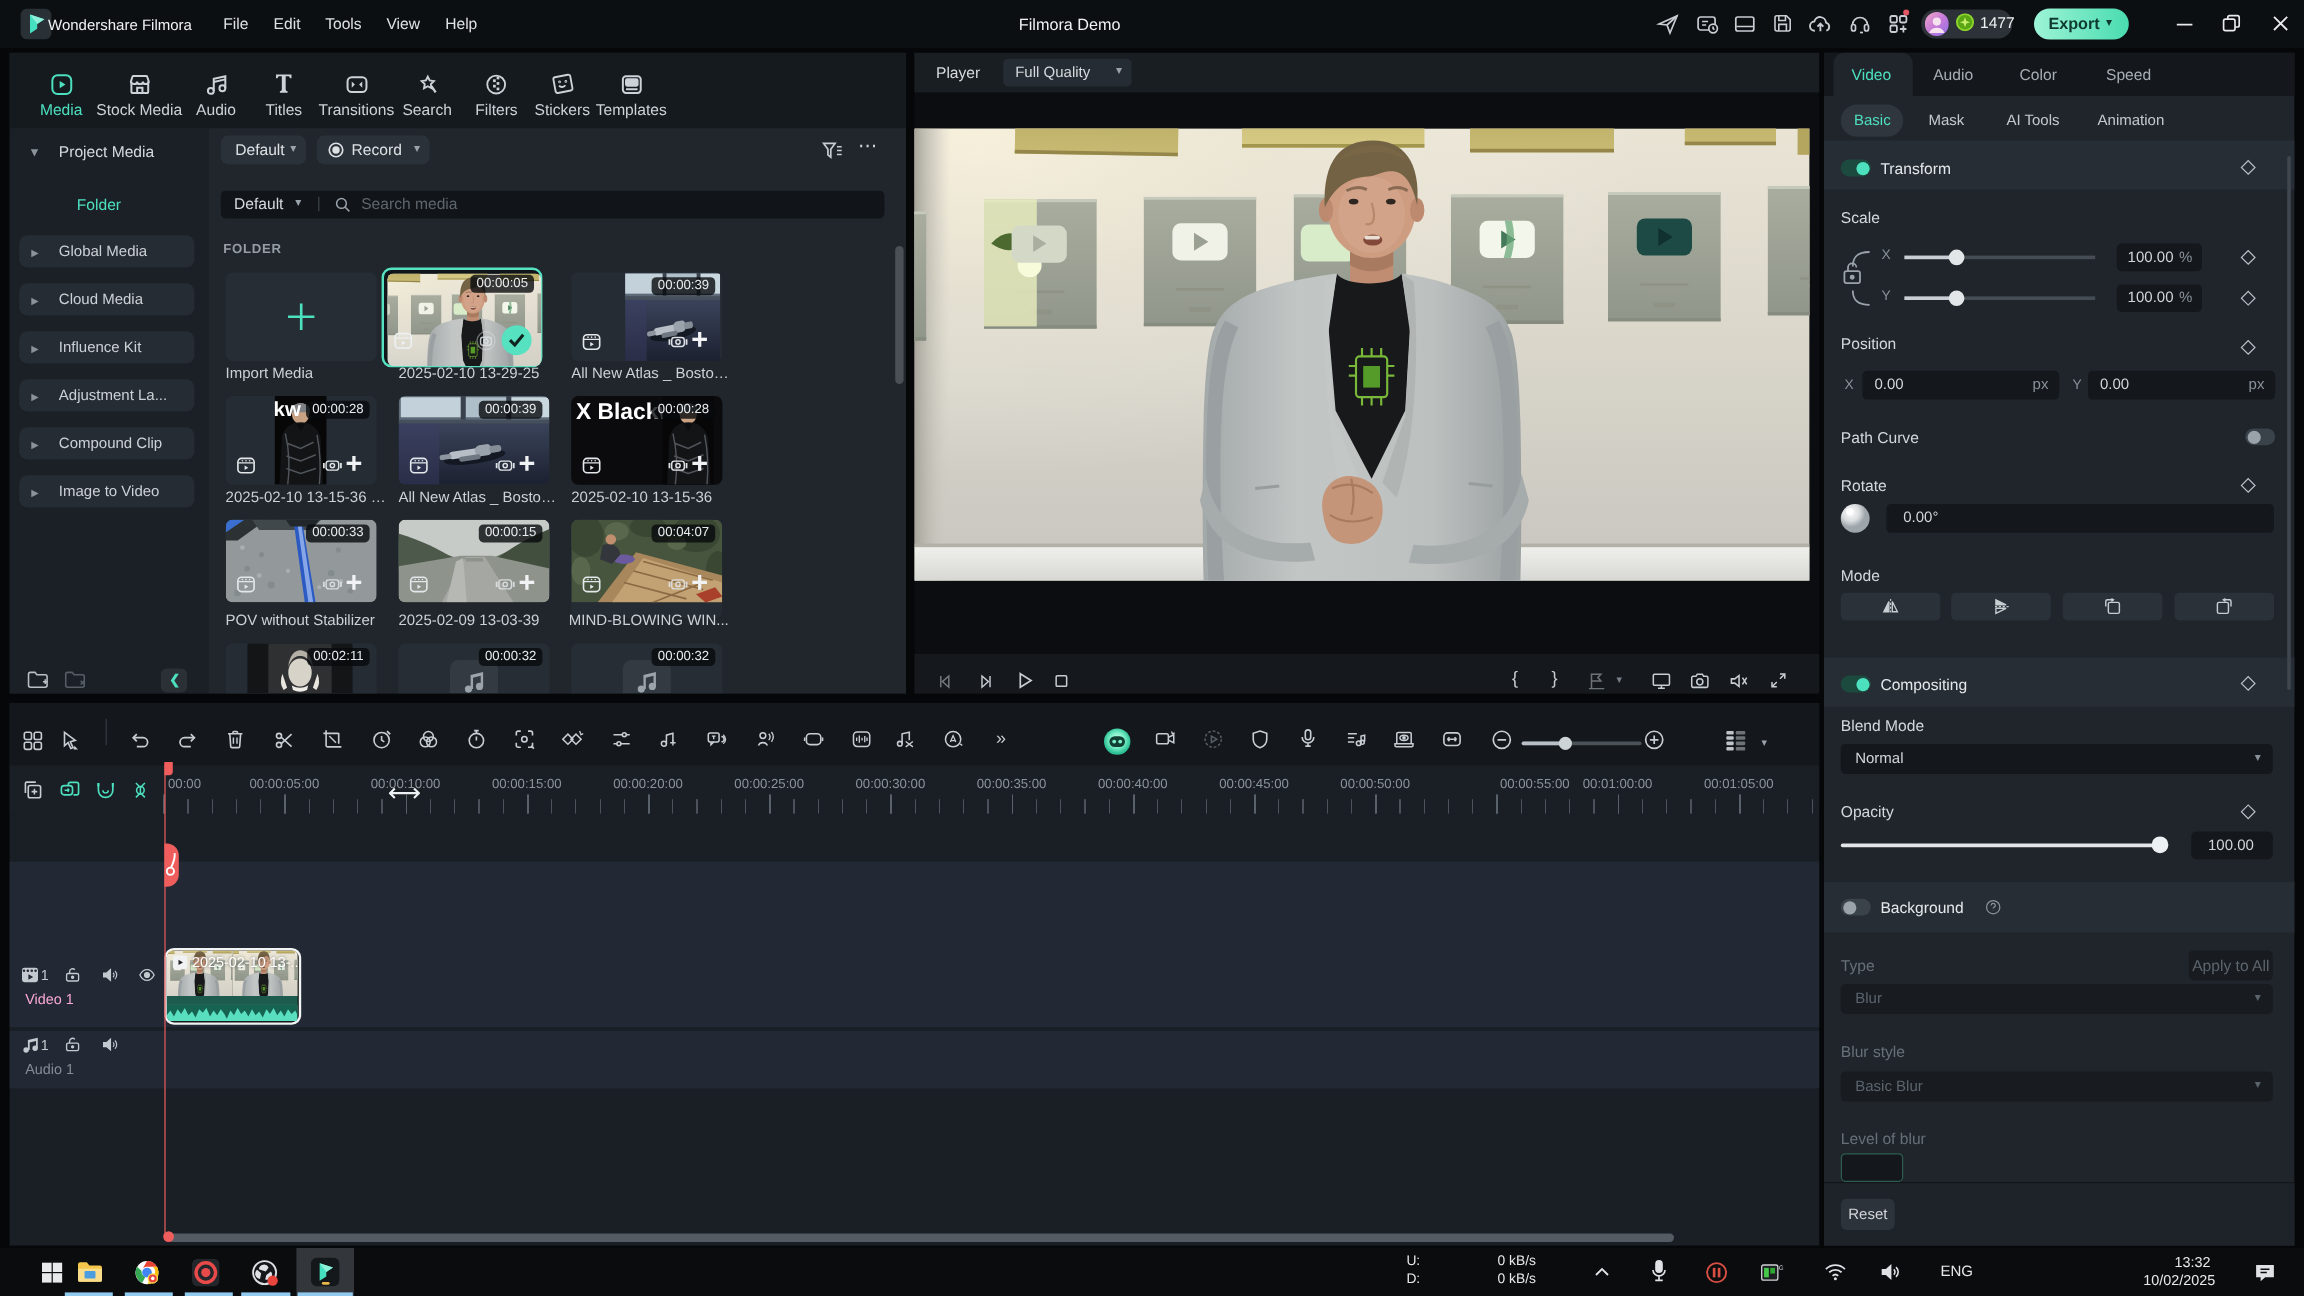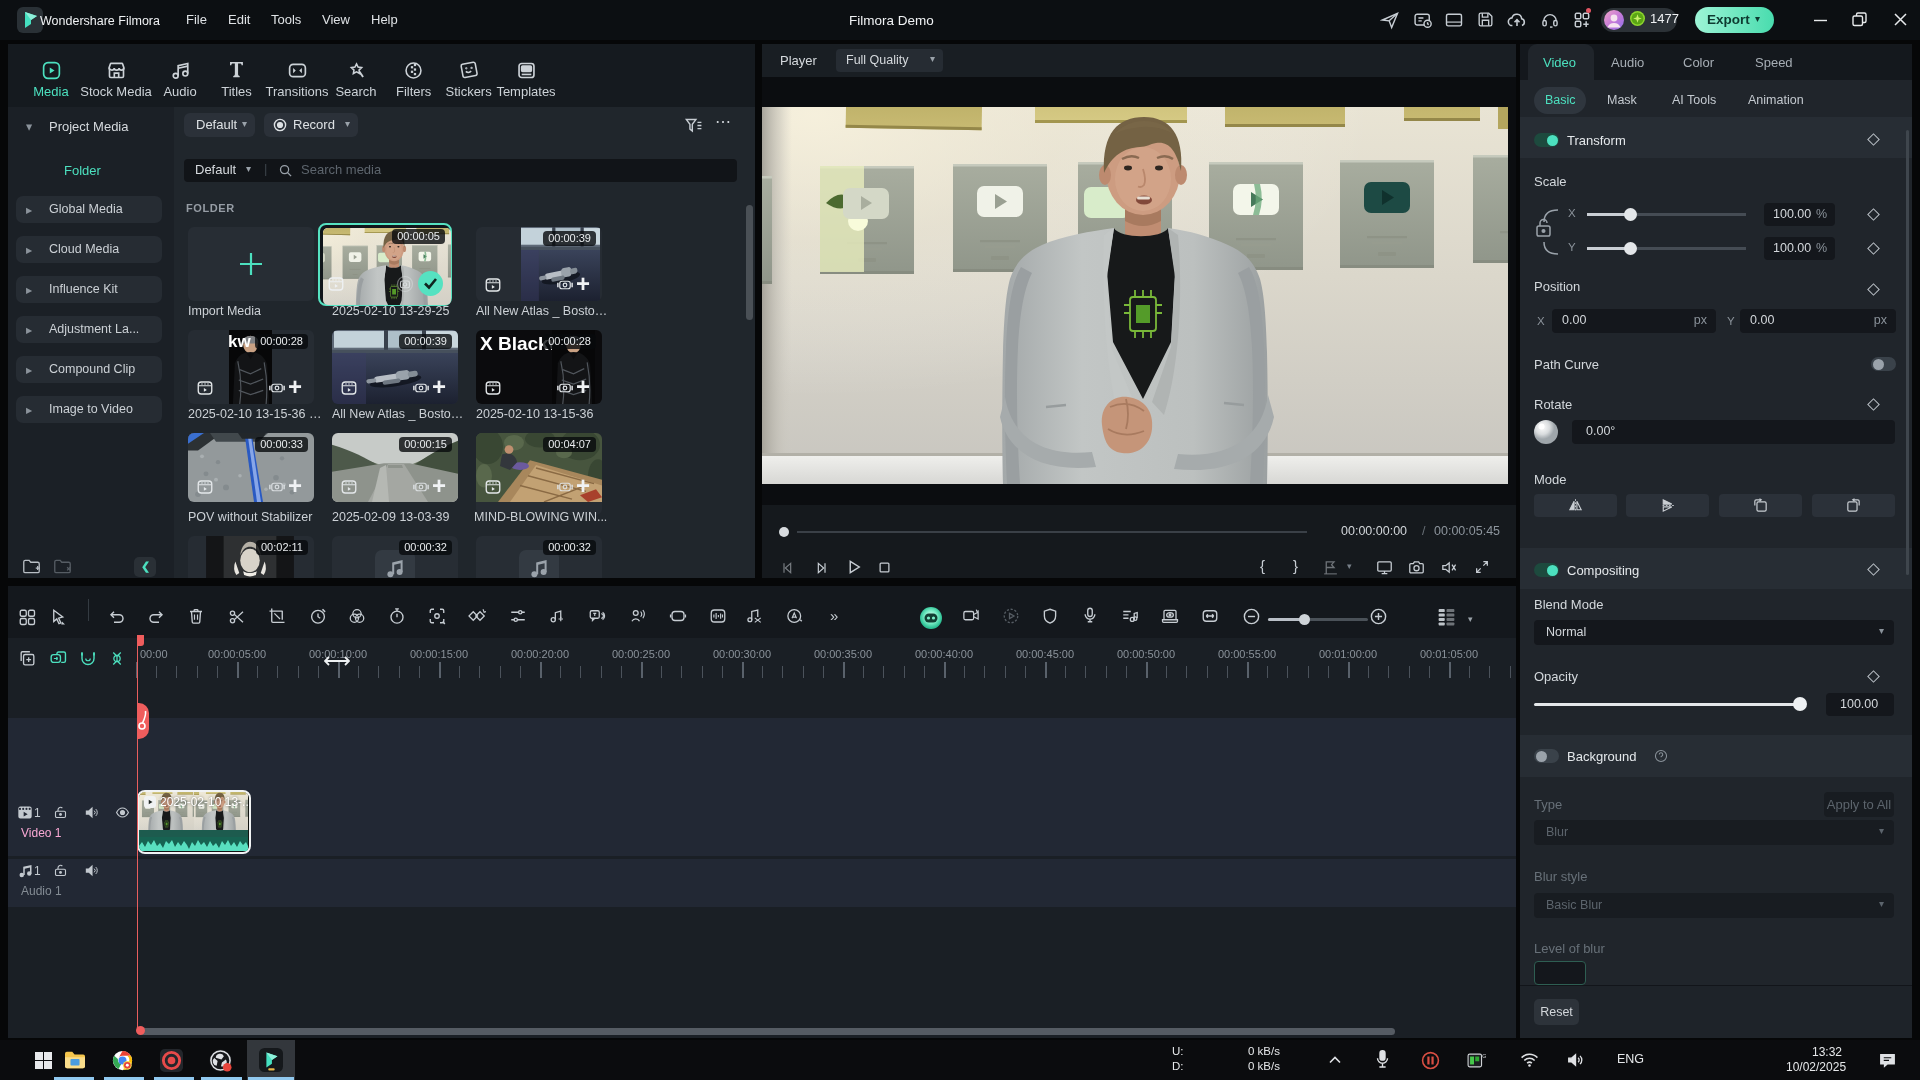--- a/index.html
+++ b/index.html
@@ -760,27 +760,20 @@
           <span style="position:absolute;left:10px;top:4px;font-size:12.5px">Full Quality</span>
           <span style="position:absolute;right:8px;top:4px;color:#9aa2aa;font-size:10px">▾</span>
         </div>
   </div>
 
   <div class="abs" id="videoscene" style="left:0;top:63px;width:746px;height:377px">
     <svg width="746" height="377" viewBox="0 0 746 377">
           <use href="#scene"></use>
         </svg>
   </div>
-  <div class="abs" id="pseek">
-    <div class="abs" style="left:17px;top:22px;width:10px;height:10px;border-radius:5px;background:#d7dbde"></div>
-    <div class="abs" style="left:35px;top:26px;width:510px;height:2px;background:#3a4047"></div>
-    <div class="abs" style="left:579px;top:19px;font-size:12.5px;color:#d2d6da">00:00:00:00</div>
-    <div class="abs" style="left:660px;top:19px;font-size:12.5px;color:#697077">/</div>
-    <div class="abs" style="left:672px;top:19px;font-size:12.5px;color:#8d959d">00:00:05:45</div>
-  </div>
   <div class="abs" id="pctl">
     <svg class="abs ic" style="left:18px;top:15px" width="16" height="16" viewBox="0 0 24 24" fill="none" stroke="currentColor" stroke-width="1.8" opacity=".55">
           <path d="M16 5 L8 12 L16 19 Z"></path>
           <path d="M6 5 v14"></path>
         </svg>
     <svg class="abs ic" style="left:51px;top:15px" width="16" height="16" viewBox="0 0 24 24" fill="none" stroke="currentColor" stroke-width="1.8">
           <path d="M8 5 L16 12 L8 19 Z"></path>
           <path d="M18 5 v14"></path>
         </svg>
     <svg class="abs ic" style="left:83px;top:13px" width="18" height="18" viewBox="0 0 24 24" fill="none" stroke="currentColor" stroke-width="1.9">
@@ -1160,21 +1153,21 @@
     <div class="abs rlab" style="left:229px">00:00:05:00</div>
     <div class="abs rlab" style="left:330px">00:00:10:00</div>
     <div class="abs rlab" style="left:431px">00:00:15:00</div>
     <div class="abs rlab" style="left:532px">00:00:20:00</div>
     <div class="abs rlab" style="left:633px">00:00:25:00</div>
     <div class="abs rlab" style="left:734px">00:00:30:00</div>
     <div class="abs rlab" style="left:835px">00:00:35:00</div>
     <div class="abs rlab" style="left:936px">00:00:40:00</div>
     <div class="abs rlab" style="left:1037px">00:00:45:00</div>
     <div class="abs rlab" style="left:1138px">00:00:50:00</div>
-    <div class="abs rlab" style="left:1239px">00:00:55:00</div>
+    <div class="abs rlab" style="left:1271px">00:00:55:00</div>
     <div class="abs rlab" style="left:1340px">00:01:00:00</div>
     <div class="abs rlab" style="left:1441px">00:01:05:00</div>
     <svg class="abs" style="left:316px;top:16px" width="26" height="14" viewBox="0 0 26 14" fill="none" stroke="#eef1f3" stroke-width="1.8">
           <path d="M1 7 h24 M5 3 L1 7 l4 4 M21 3 l4 4 -4 4"></path>
         </svg>
   </div>
 
   <div class="abs" style="left:0;top:132px;width:1508px;height:138px;background:#222834"></div>
   <div class="abs" style="left:0;top:273px;width:1508px;height:48px;background:#222834"></div>
 

